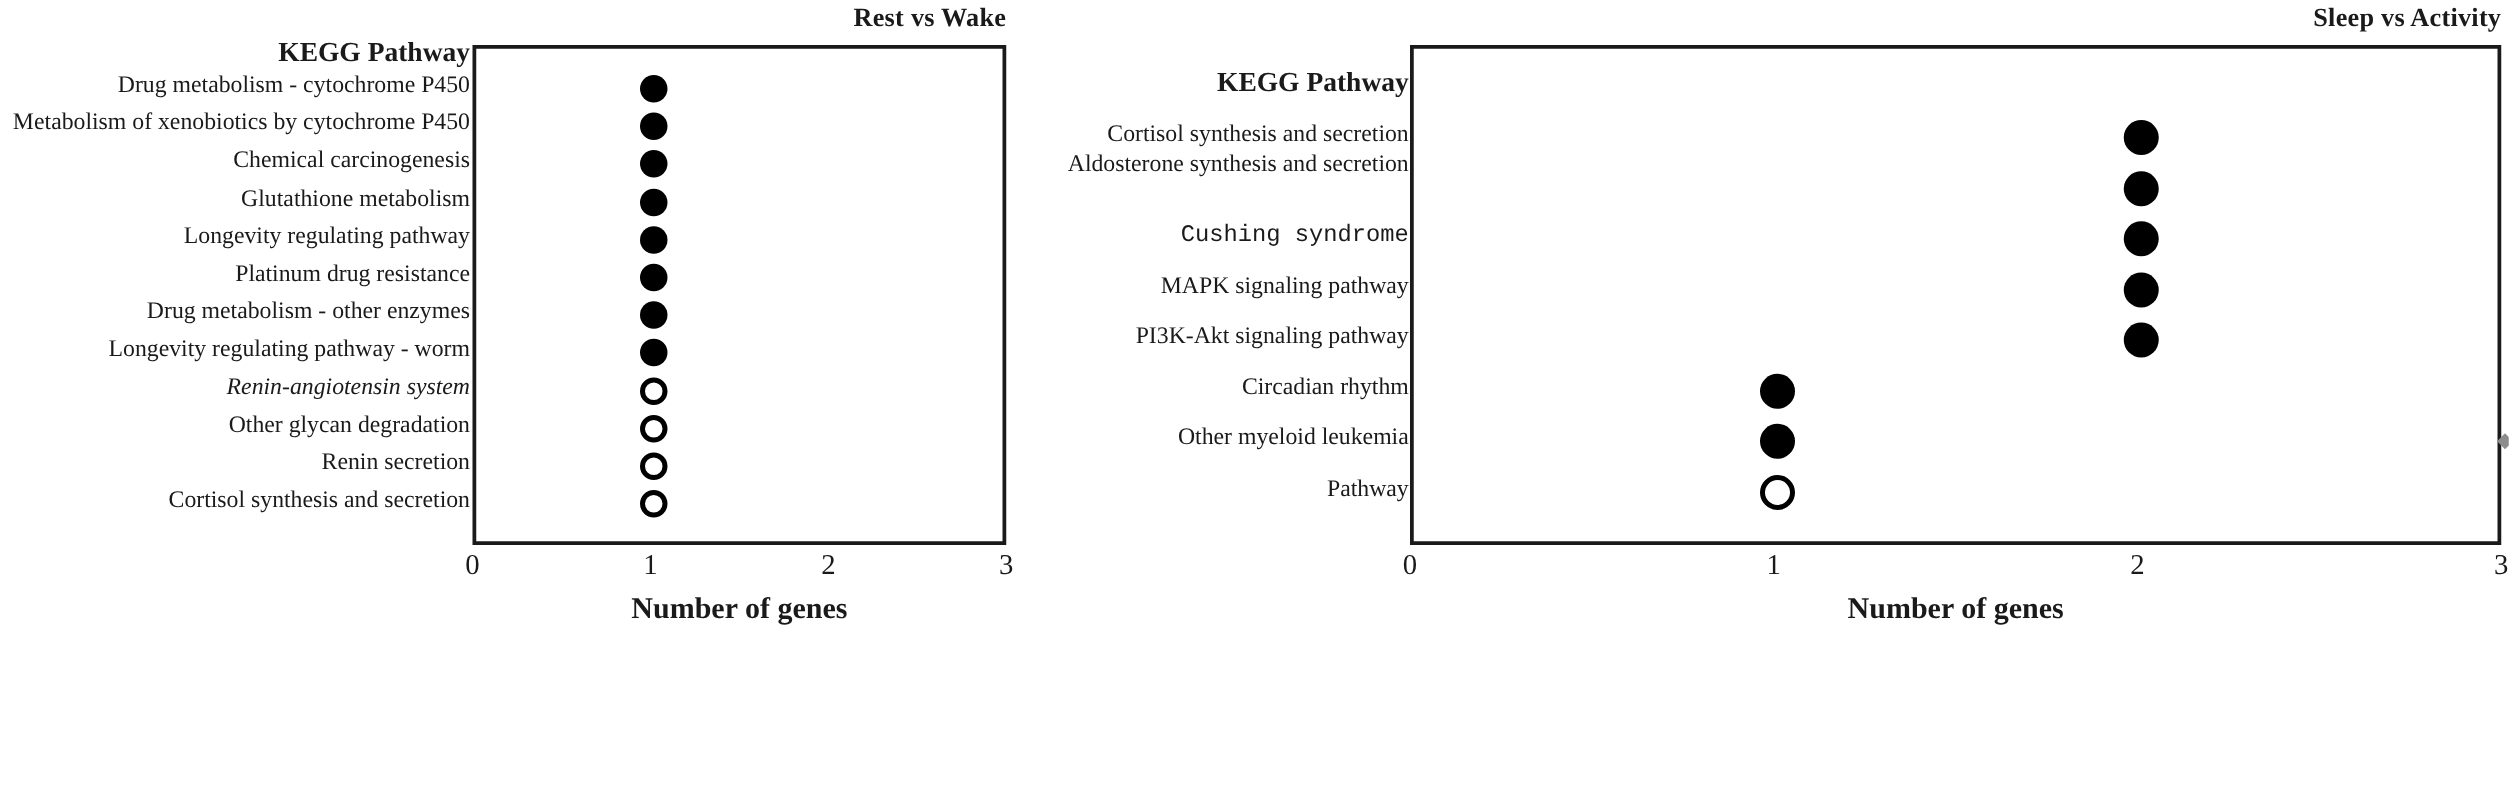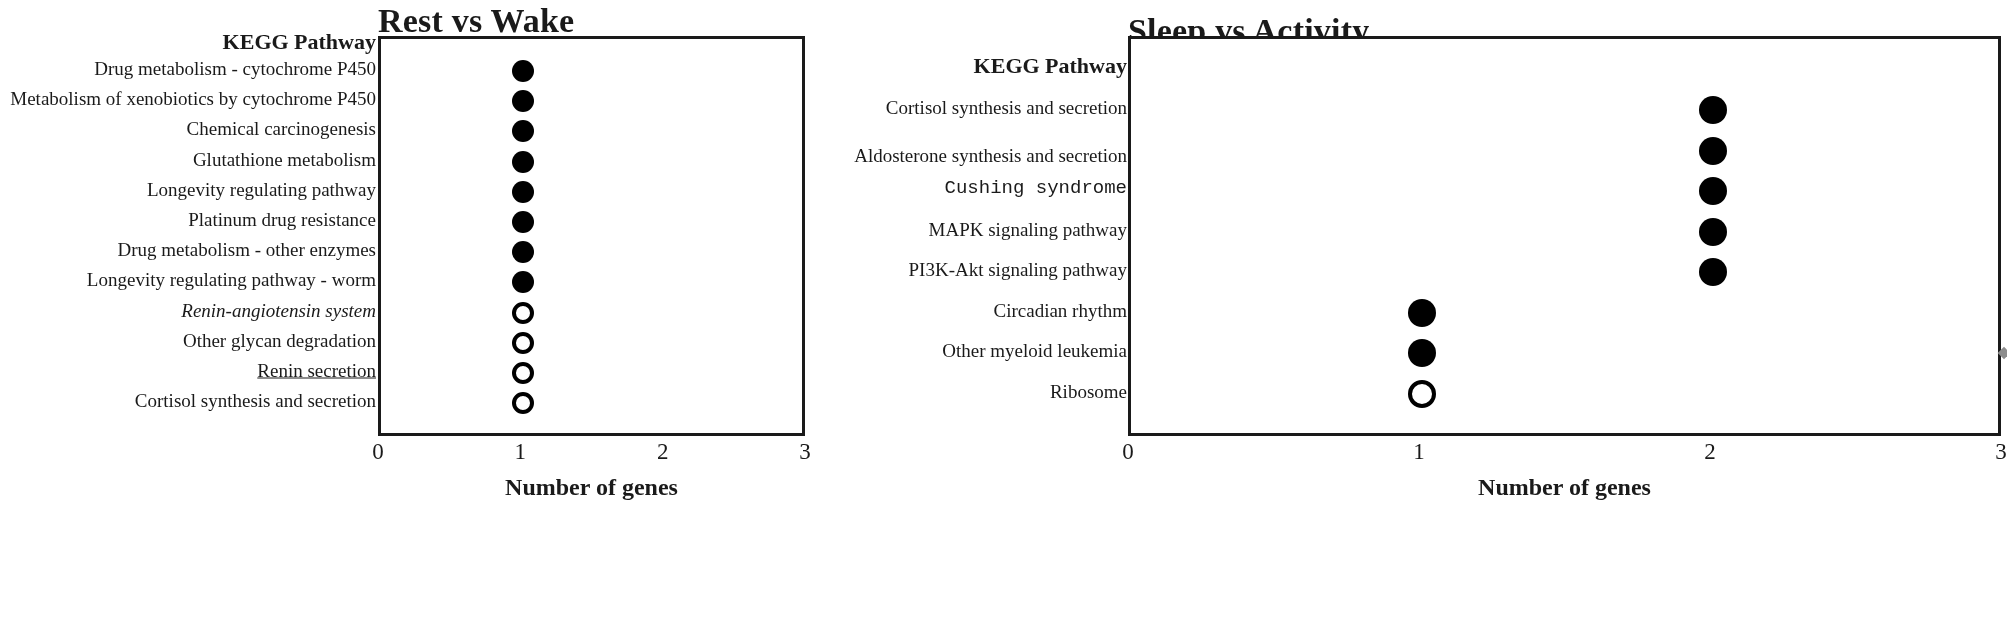--- a/index.html
+++ b/index.html
@@ -15,27 +15,27 @@
 
   
   .panel{position:absolute;top:0;height:629px;}
   #panel-left{left:0;width:1000px;}
   #panel-right{left:1000px;width:1007px;}
 
   .panel-title{
     position:absolute;
     top:2px;
     font-weight:bold;
-    font-size:34px;
+    font-size:21px;
     letter-spacing:0.2px;
     white-space:nowrap;
-    text-align:left;
+    text-align:right;
   }
   #panel-left .panel-title{left:378px;width:427px;}
-  #panel-right .panel-title{left:1128px;width:873px;left:128px;width:873px;margin-top:10px;}
+  #panel-right .panel-title{left:1128px;width:873px;left:128px;width:873px;}
 
   
   .labels{
     position:absolute;
     text-align:center;
     white-space:nowrap;
   }
   .labels .lab{
     position:absolute;
     right:0;
@@ -115,21 +115,21 @@
         <div class="lab" style="top: 68px;">Drug metabolism - cytochrome P450</div>
         <div class="lab" style="top: 98.2px;">Metabolism of xenobiotics by cytochrome P450</div>
         <div class="lab" style="top: 128.4px;">Chemical carcinogenesis</div>
         <div class="lab" style="top: 158.6px;">Glutathione metabolism</div>
         <div class="lab" style="top: 188.8px;">Longevity regulating pathway</div>
         <div class="lab" style="top: 219px;">Platinum drug resistance</div>
         <div class="lab" style="top: 279.4px;">Longevity regulating pathway - worm</div>
         <div class="lab" style="top: 249.2px;">Drug metabolism - other enzymes</div>
         <div class="lab" style="top: 309.6px; font-style: italic;">Renin-angiotensin system</div>
         <div class="lab" style="top: 339.8px;">Other glycan degradation</div>
-        <div class="lab" style="top: 370px; text-decoration: underline;">Renin secretion</div>
+        <div class="lab" style="top: 370px;">Renin secretion</div>
         <div class="lab" style="top: 400.2px;">Cortisol synthesis and secretion</div>
       </div>
 
     <div class="plot" id="plot-left">
         <div class="dot filled" style="width: 22px; height: 22px; left: 142.333px; top: 32px;"></div>
         <div class="dot filled" style="width: 22px; height: 22px; left: 142.333px; top: 62.2px;"></div>
         <div class="dot filled" style="width: 22px; height: 22px; left: 142.333px; top: 92.4px;"></div>
         <div class="dot filled" style="width: 22px; height: 22px; left: 142.333px; top: 122.6px;"></div>
         <div class="dot filled" style="width: 22px; height: 22px; left: 142.333px; top: 152.8px;"></div>
         <div class="dot filled" style="width: 22px; height: 22px; left: 142.333px; top: 183px;"></div>
@@ -150,27 +150,27 @@
 
     <div class="xaxis-title" id="xtitle-left">Number of genes</div>
   </div>
 
   <div class="panel" id="panel-right">
     <div class="panel-title">Sleep vs Activity</div>
 
     <div class="labels" id="labels-right">
         <div class="lab head" style="top: 66px;">KEGG  Pathway</div>
         <div class="lab" style="top: 107px;">Cortisol synthesis and secretion</div>
-        <div class="lab" style="top: 155px;">Aldosterone synthesis and secretion</div>
+        <div class="lab" style="top: 131px;">Aldosterone synthesis and secretion</div>
         <div class="lab" style="top: 188px; font-family: Liberation Mono, monospace;">Cushing syndrome</div>
         <div class="lab" style="top: 228.5px;">MAPK signaling pathway</div>
         <div class="lab" style="top: 269px;">PI3K-Akt signaling pathway</div>
         <div class="lab" style="top: 309.5px;">Circadian rhythm</div>
         <div class="lab" style="top: 350px;">Other myeloid leukemia</div>
-        <div class="lab" style="top: 390.5px;">Ribosome</div>
+        <div class="lab" style="top: 390.5px;">Pathway</div>
       </div>
 
     <div class="plot" id="plot-right">
         <div class="dot filled" style="width: 28px; height: 28px; left: 582px; top: 71px;"></div>
         <div class="dot filled" style="width: 28px; height: 28px; left: 582px; top: 111.5px;"></div>
         <div class="dot filled" style="width: 28px; height: 28px; left: 582px; top: 152px;"></div>
         <div class="dot filled" style="width: 28px; height: 28px; left: 582px; top: 192.5px;"></div>
         <div class="dot filled" style="width: 28px; height: 28px; left: 582px; top: 233px;"></div>
         <div class="dot filled" style="width: 28px; height: 28px; left: 291px; top: 273.5px;"></div>
         <div class="dot filled" style="width: 28px; height: 28px; left: 291px; top: 314px;"></div>

